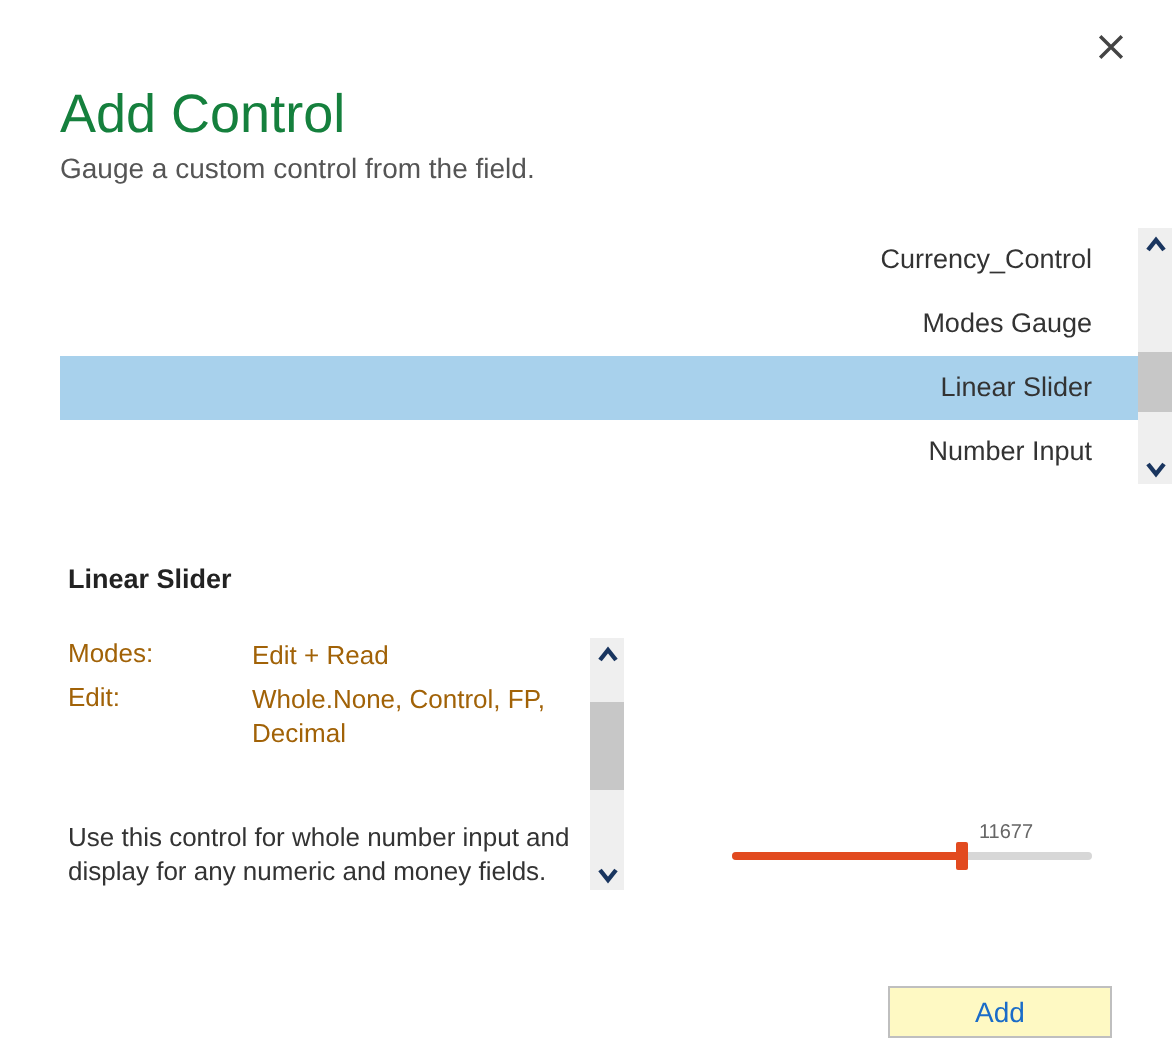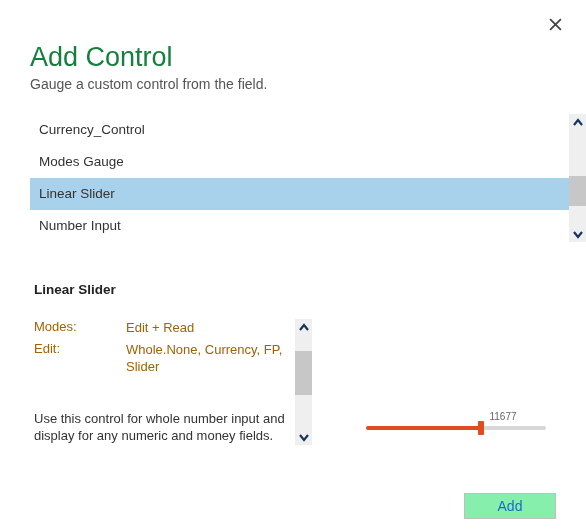--- a/index.html
+++ b/index.html
@@ -33,20 +33,21 @@
   .subtitle {
     font-size: 14px;
     color: #555;
     margin-bottom: 22px;
   }
   .list-wrap {
     position: relative;
   }
   .control-list {
     margin-left: 6px;
+    text-align: right;
   }
   .control-item {
     font-size: 13.5px;
     color: #333;
     padding: 8px 10px 9px 3px;
     cursor: pointer;
   }
   .control-item.selected {
     background: #a8d1ec;
     margin-left: -6px;
@@ -173,25 +174,25 @@
     background: #e24a1f;
     border-radius: 1px;
   }
   .footer {
     position: absolute;
     bottom: 12px;
     right: 30px;
   }
   .add-btn {
     border: 1px solid #bfbfbf;
-    background: #86efac;
+    background: #fef9c3;
     color: #1a6cc8;
     font-size: 14px;
     padding: 4px 0;
-    width: 92px;
+    width: 112px;
     text-align: center;
     cursor: pointer;
     font-family: inherit;
   }
 </style>
 </head>
 <body>
 
 <div class="close-btn">
   <svg width="13" height="13" viewBox="0 0 12 12">
@@ -228,21 +229,21 @@
   <div class="details">
     <div class="details-title">Linear Slider</div>
     <div class="details-body">
       <div class="meta-col">
         <div class="meta-row">
           <div class="meta-label">Modes:</div>
           <div class="meta-val">Edit + Read</div>
         </div>
         <div class="meta-row">
           <div class="meta-label">Edit:</div>
-          <div class="meta-val">Whole.None, Currency, FP, Slider</div>
+          <div class="meta-val">Whole.None, Control, FP, Decimal</div>
         </div>
         <div class="desc">Use this control for whole number input and display for any numeric and money fields.</div>
         <div class="inner-scroll">
           <div class="chev">
             <svg width="12" height="12" viewBox="0 0 12 12">
                 <path d="M2 8 L6 3 L10 8" stroke="#19355f" stroke-width="2.2" fill="none"></path>
               </svg>
           </div>
           <div class="thumb"></div>
           <div class="chev">

